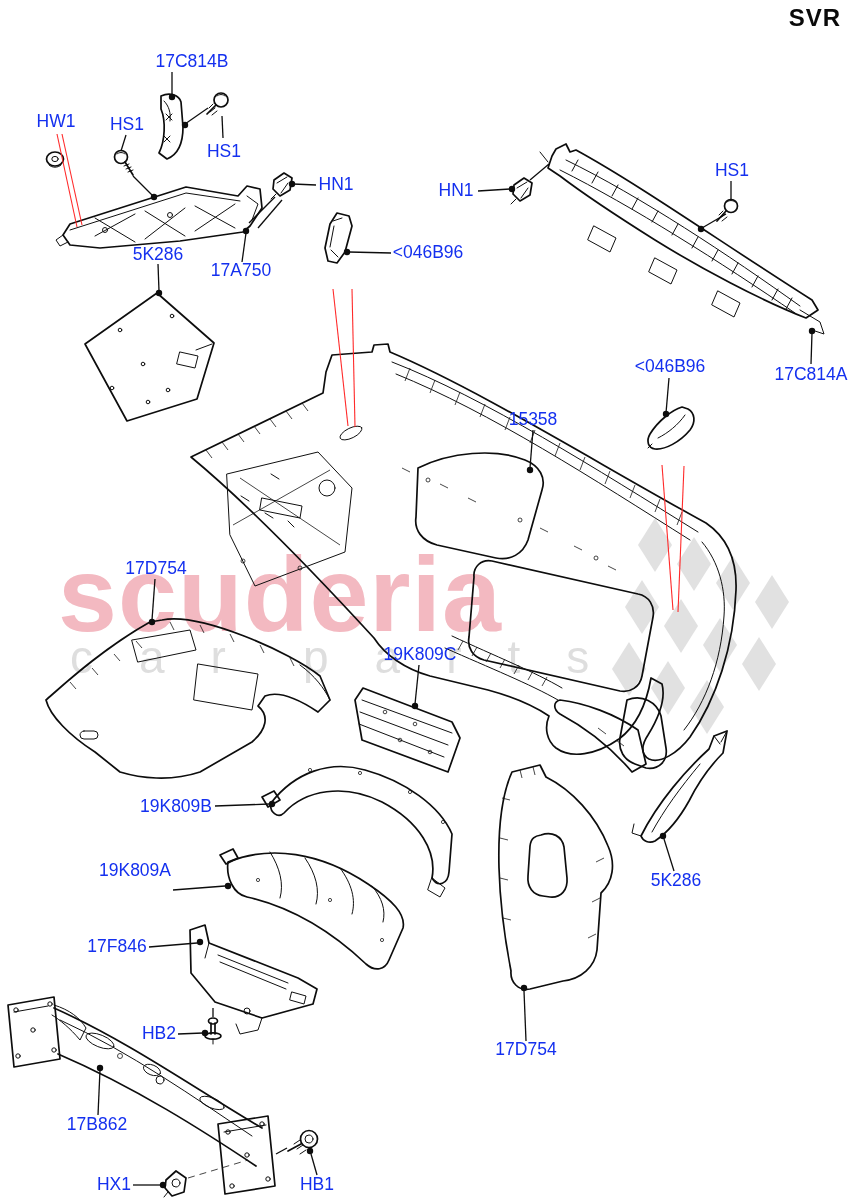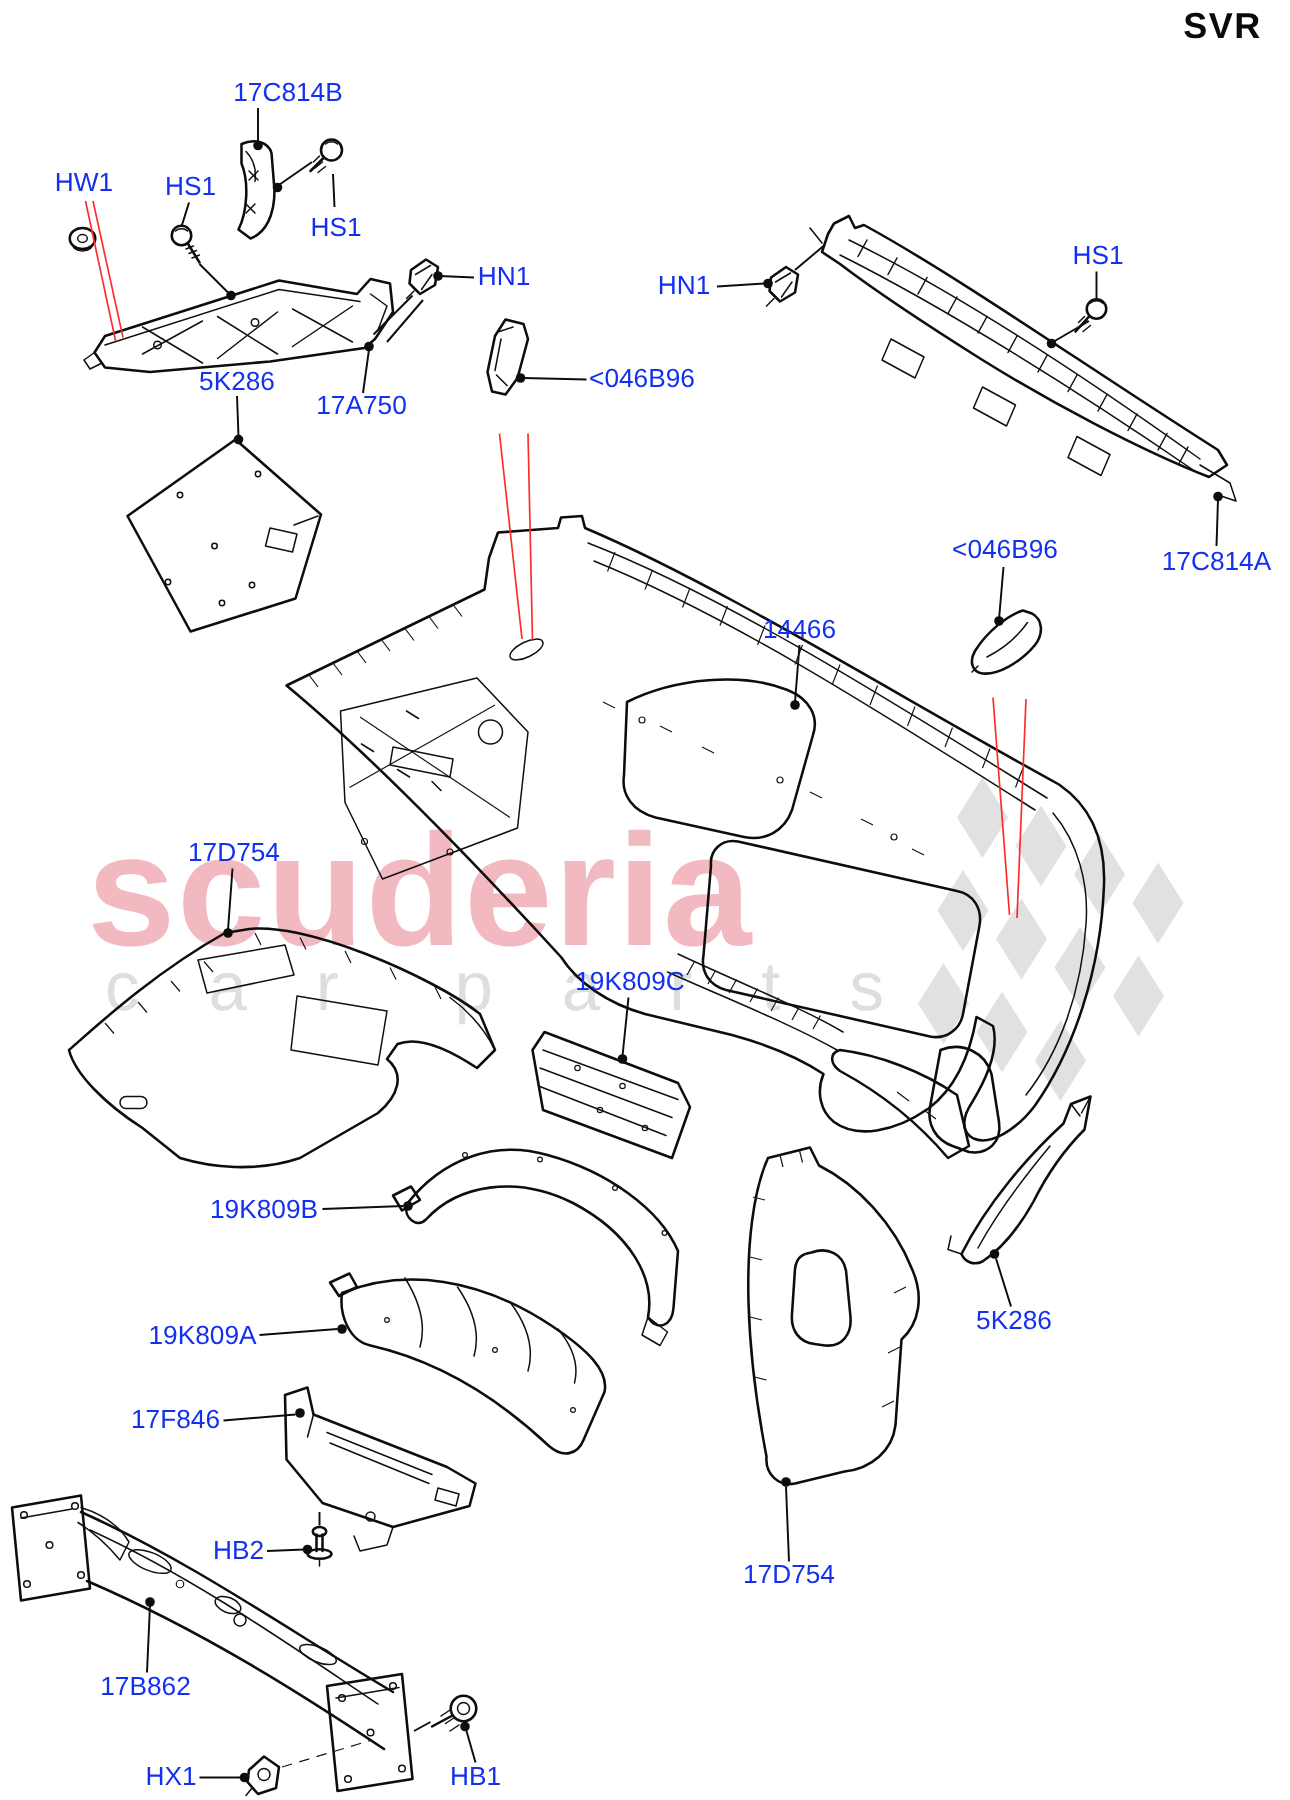--- a/index.html
+++ b/index.html
@@ -362,25 +362,25 @@
       <div class="part-label" style="left: 127px; top: 125px; color: rgb(20, 48, 239);">HS1</div>
       <div class="part-label" style="left: 224px; top: 152px; color: rgb(20, 48, 239);">HS1</div>
       <div class="part-label" style="left: 336px; top: 185px; color: rgb(20, 48, 239);">HN1</div>
       <div class="part-label" style="left: 158px; top: 255px; color: rgb(20, 48, 239);">5K286</div>
       <div class="part-label" style="left: 241px; top: 271px; color: rgb(20, 48, 239);">17A750</div>
       <div class="part-label" style="left: 428px; top: 253px; color: rgb(20, 48, 239);">&lt;046B96</div>
       <div class="part-label" style="left: 456px; top: 191px; color: rgb(20, 48, 239);">HN1</div>
       <div class="part-label" style="left: 732px; top: 171px; color: rgb(20, 48, 239);">HS1</div>
       <div class="part-label" style="left: 670px; top: 367px; color: rgb(20, 48, 239);">&lt;046B96</div>
       <div class="part-label" style="left: 811px; top: 375px; color: rgb(20, 48, 239);">17C814A</div>
-      <div class="part-label" style="left: 533px; top: 420px; color: rgb(20, 48, 239);">14466</div>
+      <div class="part-label" style="left: 533px; top: 420px; color: rgb(20, 48, 239);">15358</div>
       <div class="part-label" style="left: 156px; top: 569px; color: rgb(20, 48, 239);">17D754</div>
       <div class="part-label" style="left: 420px; top: 655px; color: rgb(20, 48, 239);">19K809C</div>
       <div class="part-label" style="left: 176px; top: 807px; color: rgb(20, 48, 239);">19K809B</div>
-      <div class="part-label" style="left: 135px; top: 891px; color: rgb(20, 48, 239);">19K809A</div>
+      <div class="part-label" style="left: 135px; top: 871px; color: rgb(20, 48, 239);">19K809A</div>
       <div class="part-label" style="left: 117px; top: 947px; color: rgb(20, 48, 239);">17F846</div>
       <div class="part-label" style="left: 159px; top: 1034px; color: rgb(20, 48, 239);">HB2</div>
       <div class="part-label" style="left: 97px; top: 1125px; color: rgb(20, 48, 239);">17B862</div>
       <div class="part-label" style="left: 114px; top: 1185px; color: rgb(20, 48, 239);">HX1</div>
       <div class="part-label" style="left: 317px; top: 1185px; color: rgb(20, 48, 239);">HB1</div>
       <div class="part-label" style="left: 676px; top: 881px; color: rgb(20, 48, 239);">5K286</div>
       <div class="part-label" style="left: 526px; top: 1050px; color: rgb(20, 48, 239);">17D754</div>
     </div>
 </div>
 

